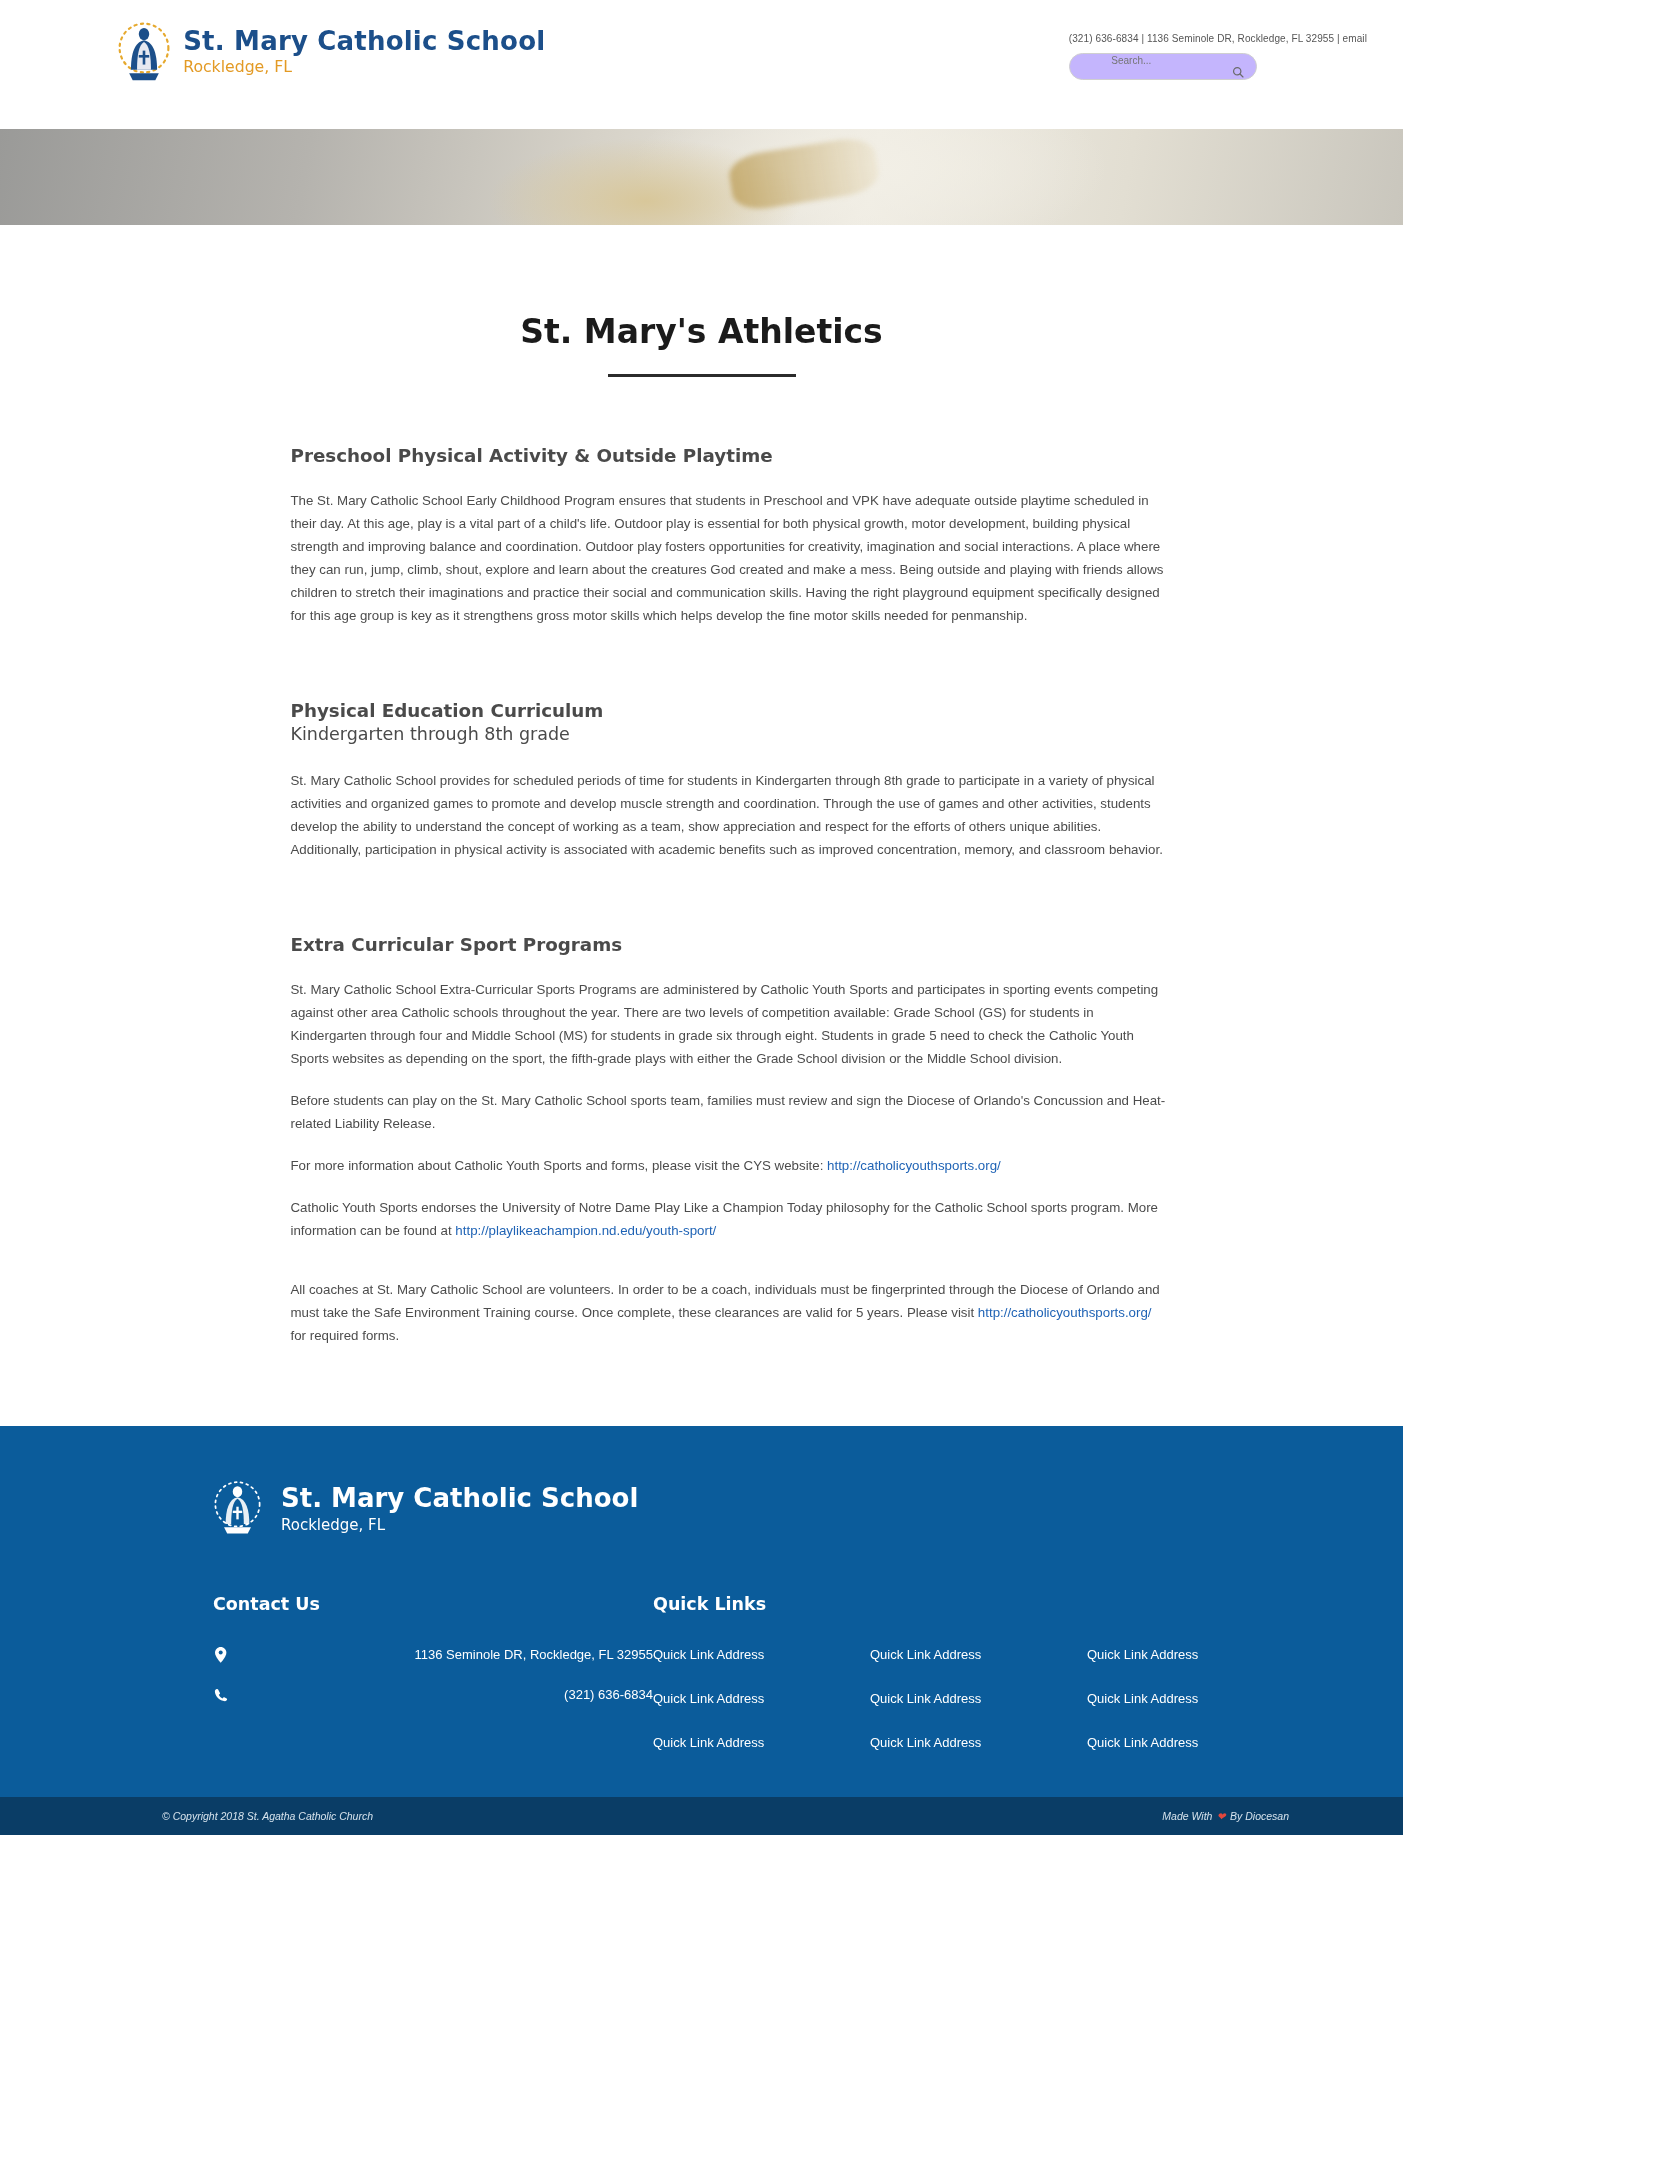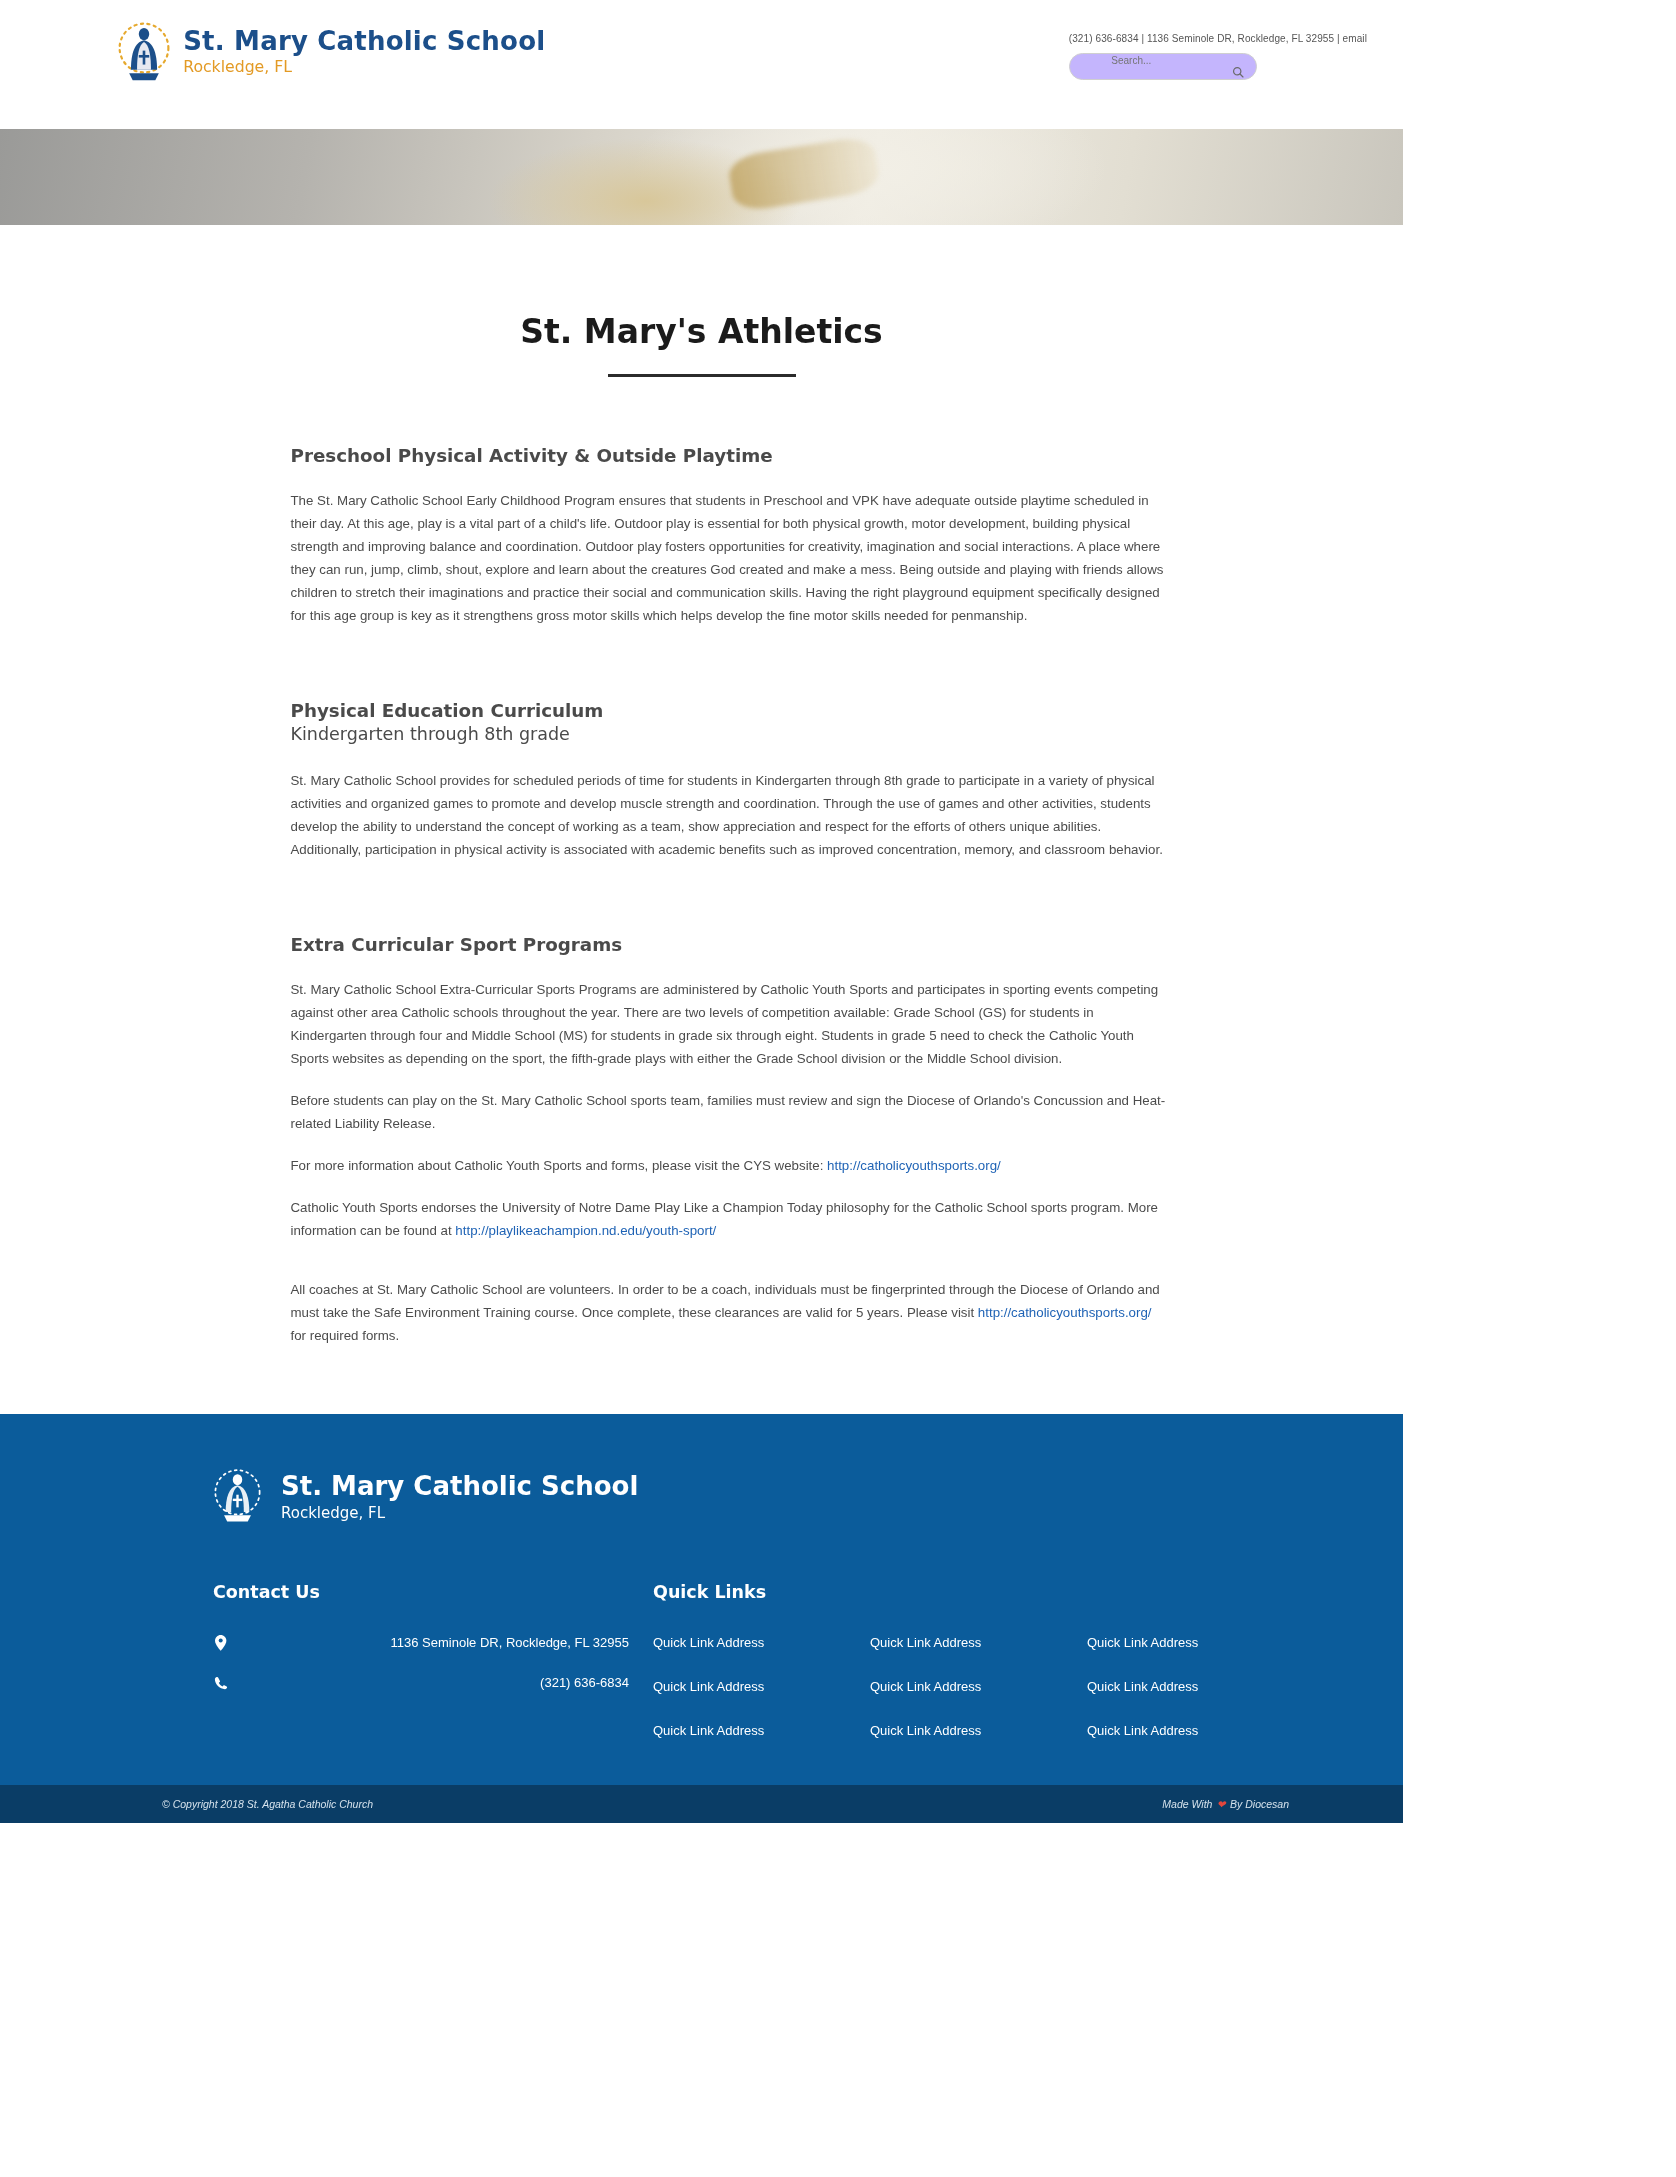--- a/index.html
+++ b/index.html
@@ -126,21 +126,21 @@
     left: 52%; top: 18%;
     width: 148px; height: 56px;
     background: linear-gradient(90deg, rgba(190,160,90,.75), rgba(220,200,150,.2));
     border-radius: 35px / 19px;
     transform: rotate(-9deg);
     filter: blur(2.6px);
   }
 
   
   .main {
-    padding: 52px 0 48px 0;
+    padding: 52px 0 60px 0;
     background: #fff;
   }
   .page-title {
     text-align: center;
     font-size: 33px;
     font-weight: bold;
     color: #1b1b1b;
     font-family: "DejaVu Sans", sans-serif;
     margin: 35px 0 0 0;
   }
@@ -215,21 +215,20 @@
   .footer-brand-sub {
     font-size: 15px;
     color: #ffffff;
     font-family: "DejaVu Sans", sans-serif;
     margin-top: 3.5px;
   }
   .footer-cols {
     display: flex;
     margin-top: 52px;
     padding-left: 114px;
-    gap: 24px;
   }
   .footer-col-contact { width: 476px; }
   .footer-h {
     font-size: 17.5px;
     font-weight: bold;
     font-family: "DejaVu Sans", sans-serif;
     margin: 0 0 33px 0;
     color: #ffffff;
   }
   .contact-row {

